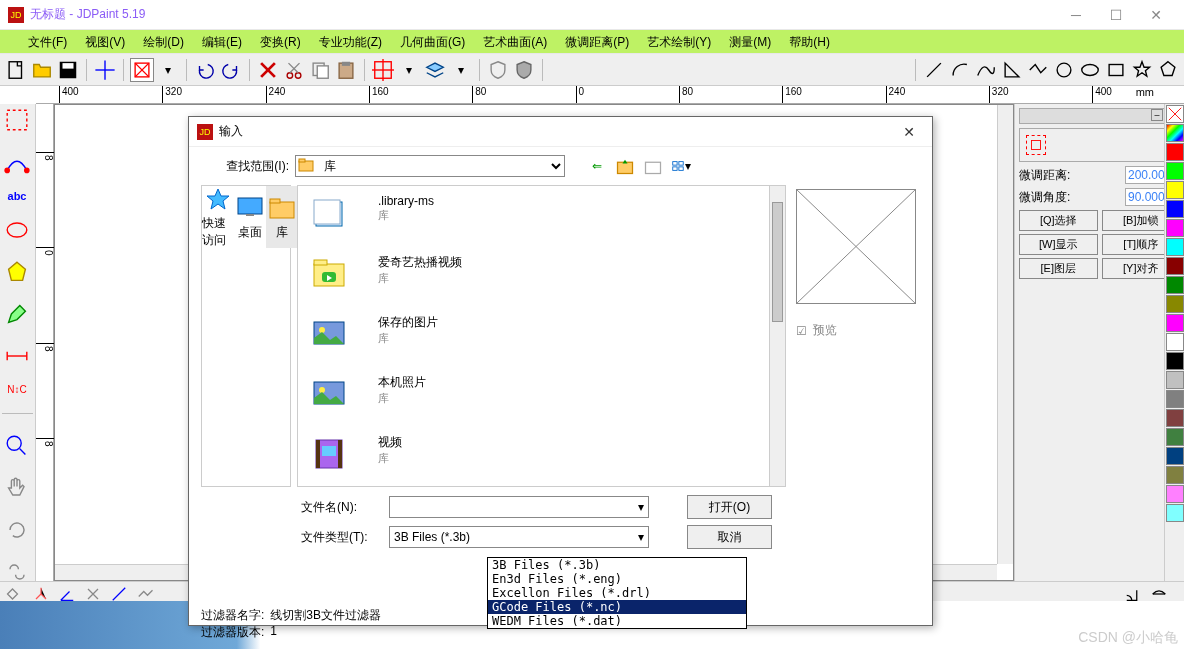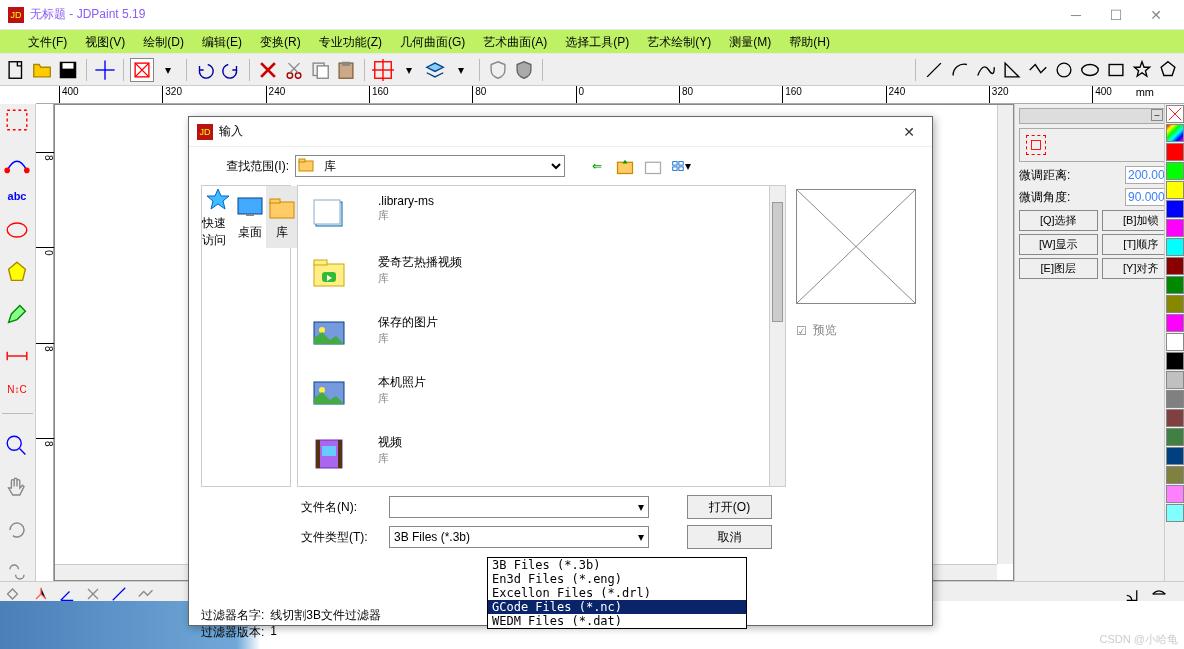--- a/index.html
+++ b/index.html
@@ -49,21 +49,21 @@
 
 .color-palette { position: absolute; right: 0; top: 104px; width: 20px; background: #efefef; border-left: 1px solid #ccc; bottom: 68px;}
 .color-palette .cp { width: 18px; height: 18px; border: 1px solid #888; margin: 1px; }
 
 
 .bottom-tools { height: 24px; background: #efefef; border-top: 1px solid #ccc; display: flex; align-items: center; padding-left: 4px; gap: 4px; }
 .bottom-tools .bt-btn { width: 22px; height: 20px; display: flex; align-items: center; justify-content: center; }
 
 
 .statusbar { height: 24px; background: #efefef; border-top: 1px solid #ccc; display: flex; align-items: center; padding: 0 8px; }
-.watermark { position: absolute; bottom: 2px; right: 6px; color: #ccc; font-size: 11px; }
+.watermark { position: absolute; bottom: 2px; right: 6px; color: #ccc; font-size: 14px; }
 
 
 .dialog { position: absolute; left: 188px; top: 116px; width: 745px; height: 510px; background: #fff; border: 1px solid #666; box-shadow: 2px 2px 8px rgba(0,0,0,.3); }
 .dlg-title { height: 30px; background: #fff; display: flex; align-items: center; padding: 0 8px; border-bottom: 1px solid #eee; }
 .dlg-title .logo { width: 16px; height: 16px; background: #b11; margin-right: 6px; font-size: 9px; color: #ff0; text-align: center; line-height: 16px; }
 .dlg-title .t { flex: 1; }
 .dlg-title .close { width: 30px; text-align: center; font-size: 14px; color: #333; cursor: pointer; }
 .dlg-body { padding: 8px 12px; display: flex; flex-direction: column; height: calc(100% - 30px); }
 .dlg-row1 { display: flex; align-items: center; gap: 6px; margin-bottom: 8px; }
 .dlg-row1 label { width: 88px; text-align: right; }
@@ -112,21 +112,21 @@
 
 <div class="menubar">
   <span>文件(F)</span>
   <span>视图(V)</span>
   <span>绘制(D)</span>
   <span>编辑(E)</span>
   <span>变换(R)</span>
   <span>专业功能(Z)</span>
   <span>几何曲面(G)</span>
   <span>艺术曲面(A)</span>
-  <span>选择工具(P)</span>
+  <span>微调距离(P)</span>
   <span>艺术绘制(Y)</span>
   <span>测量(M)</span>
   <span>帮助(H)</span>
 </div>
 
 <div class="toolbar">
   <div class="tb-btn">
       <svg viewBox="0 0 16 16">
         <rect x="3" y="2" width="9" height="12" fill="none" stroke="#000"></rect>
         <path d="M9 2v3h3" fill="none" stroke="#000"></path>

